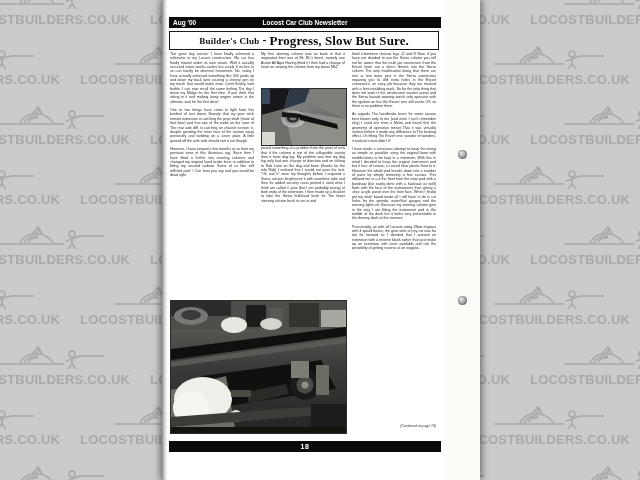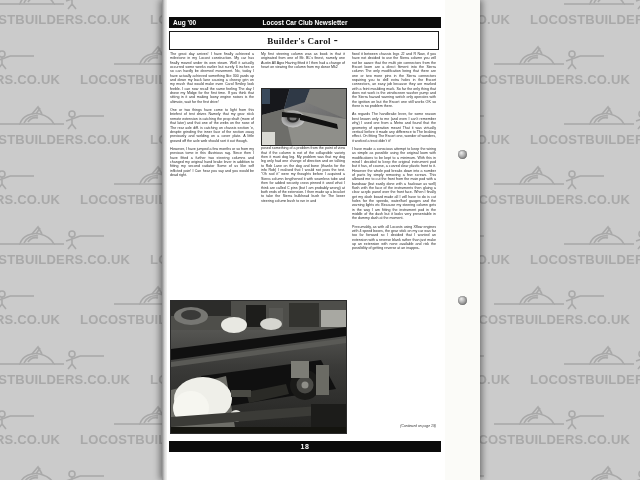--- a/index.html
+++ b/index.html
@@ -776,22 +776,23 @@
   <div id="sheet-inner">
 
     <div id="gutter"></div>
 
     <div id="masthead">
       <span id="masthead-date">Aug '00</span>
       <span id="masthead-title">Locost Car Club Newsletter</span>
     </div>
 
     <div id="title-box">
-      <span id="title-small">Builder's Carol</span>
+      <span id="title-small">Builder's Club</span>
       <span id="title-dash">-</span>
+      <span id="title-big">Progress, Slow But Sure.</span>
     </div>
 
     <div class="col" id="col1">
       <p>The great day arrives! I have finally achieved a milestone in my Locost construction. My car has finally moved under its own steam. Well it actually occurred some weeks earlier but surely 6 inches or so can hardly be deemed movement. No, today I have actually achieved something like 300 yards up and down my back lane causing a cheesy grin on my mush that would make even Carol Smiley look feeble. I can now recall the same feeling The day I drove my Midge for the first time. If you think that sitting in it and making loony engine noises is the ultimate, wait for the first drive!</p>
       <p>One or two things have come to light from this briefest of test drives Namely that my gear stick remote extension is catching the prop shaft (more of that later) and that one of the webs on the nose of The rear axle diff. is catching on chassis section 'e, despite grinding the inner face of the section away previously and welding on a cover plate. A little ground off the axle web should sort it out though.</p>
       <p>However, I have jumped a few months or so from my previous tome in this illustrious rag. Since then I have fitted a further two steering columns and changed my original hand brake lever in addition to fitting my second radiator Some of us like self inflicted pain! I Can hear you say and you would be dead right.</p>
     </div>
 
     <div class="col" id="col2">
       <p>My first steering column was as book in that it originated from one of Mr. BL's finest, namely one Austin All Agro Having fitted it I then had a change of heart on viewing the column from my donor Mk2</p>

